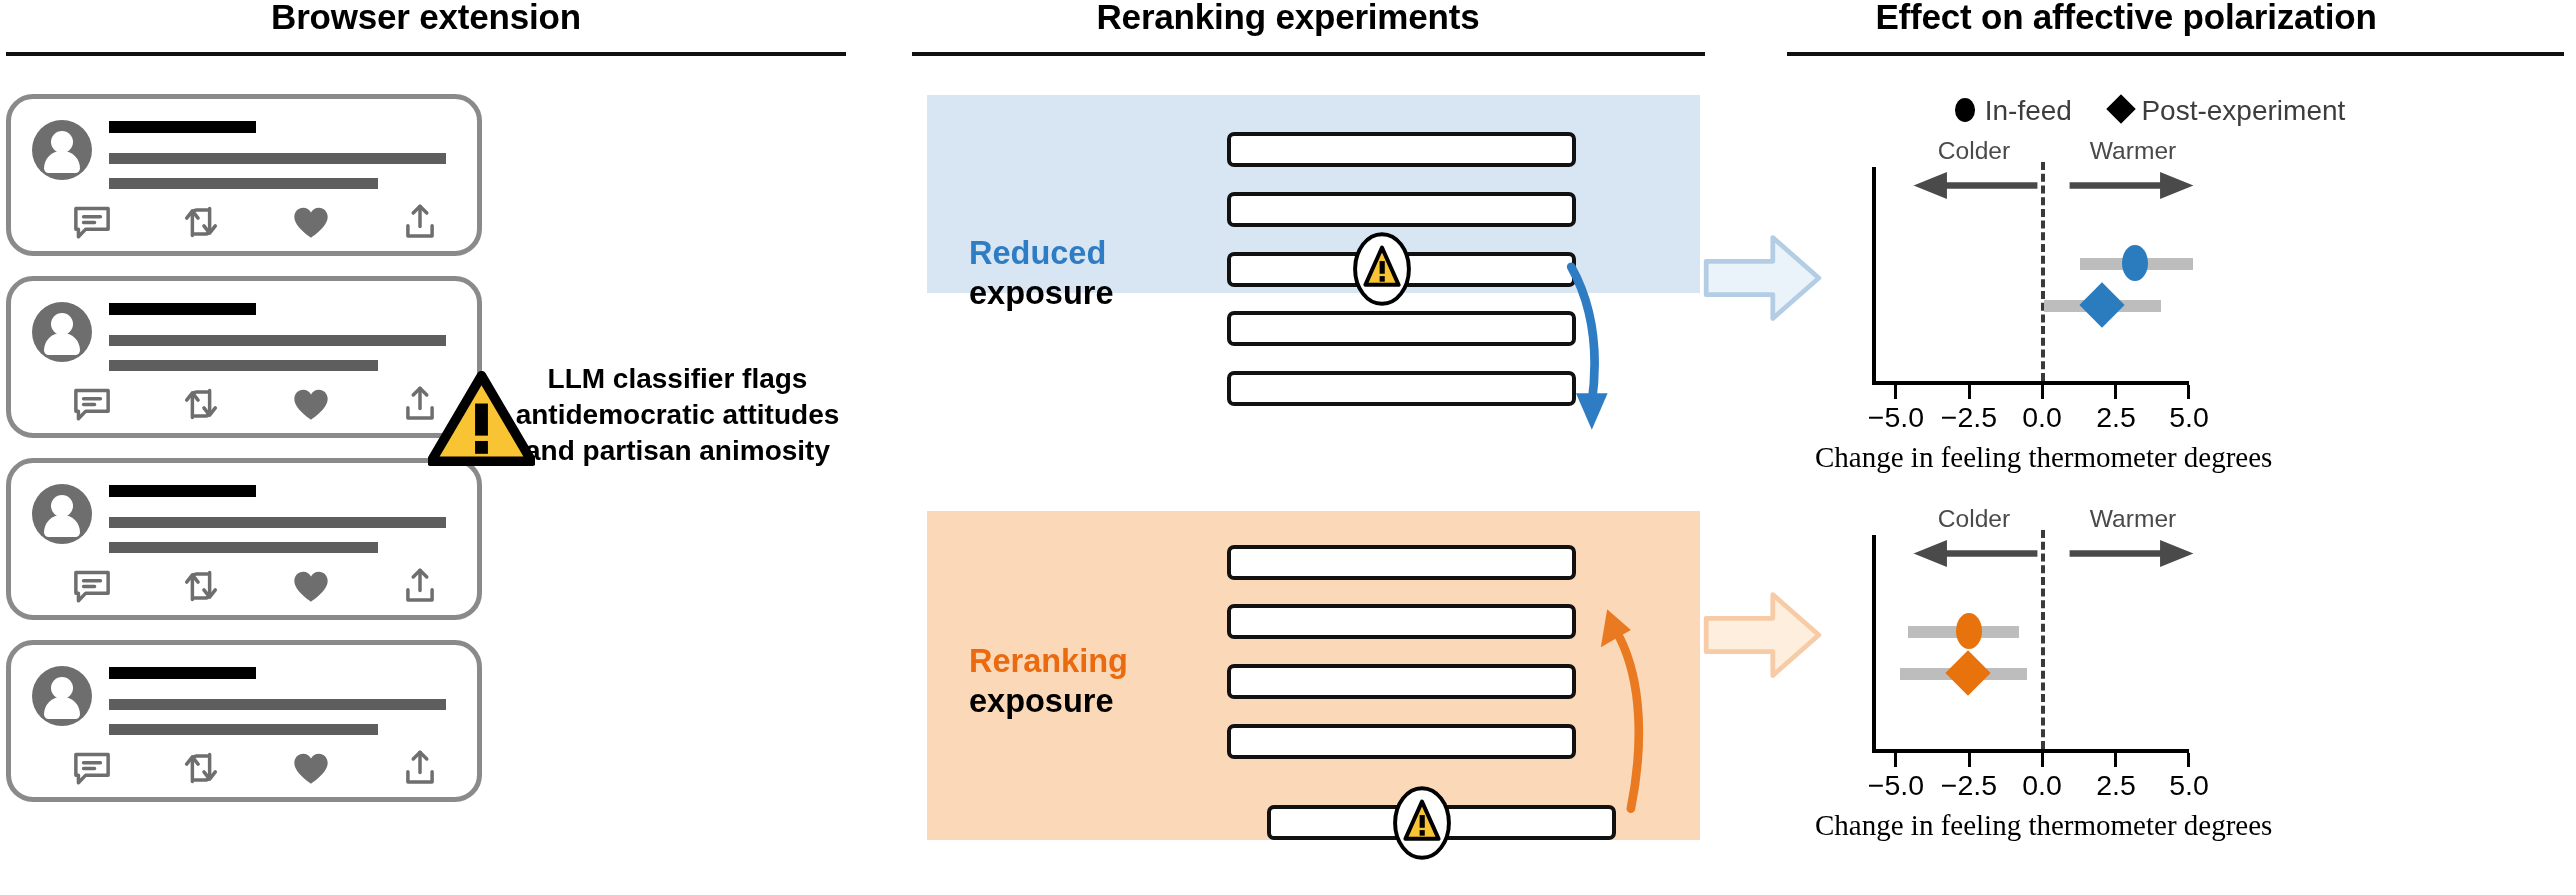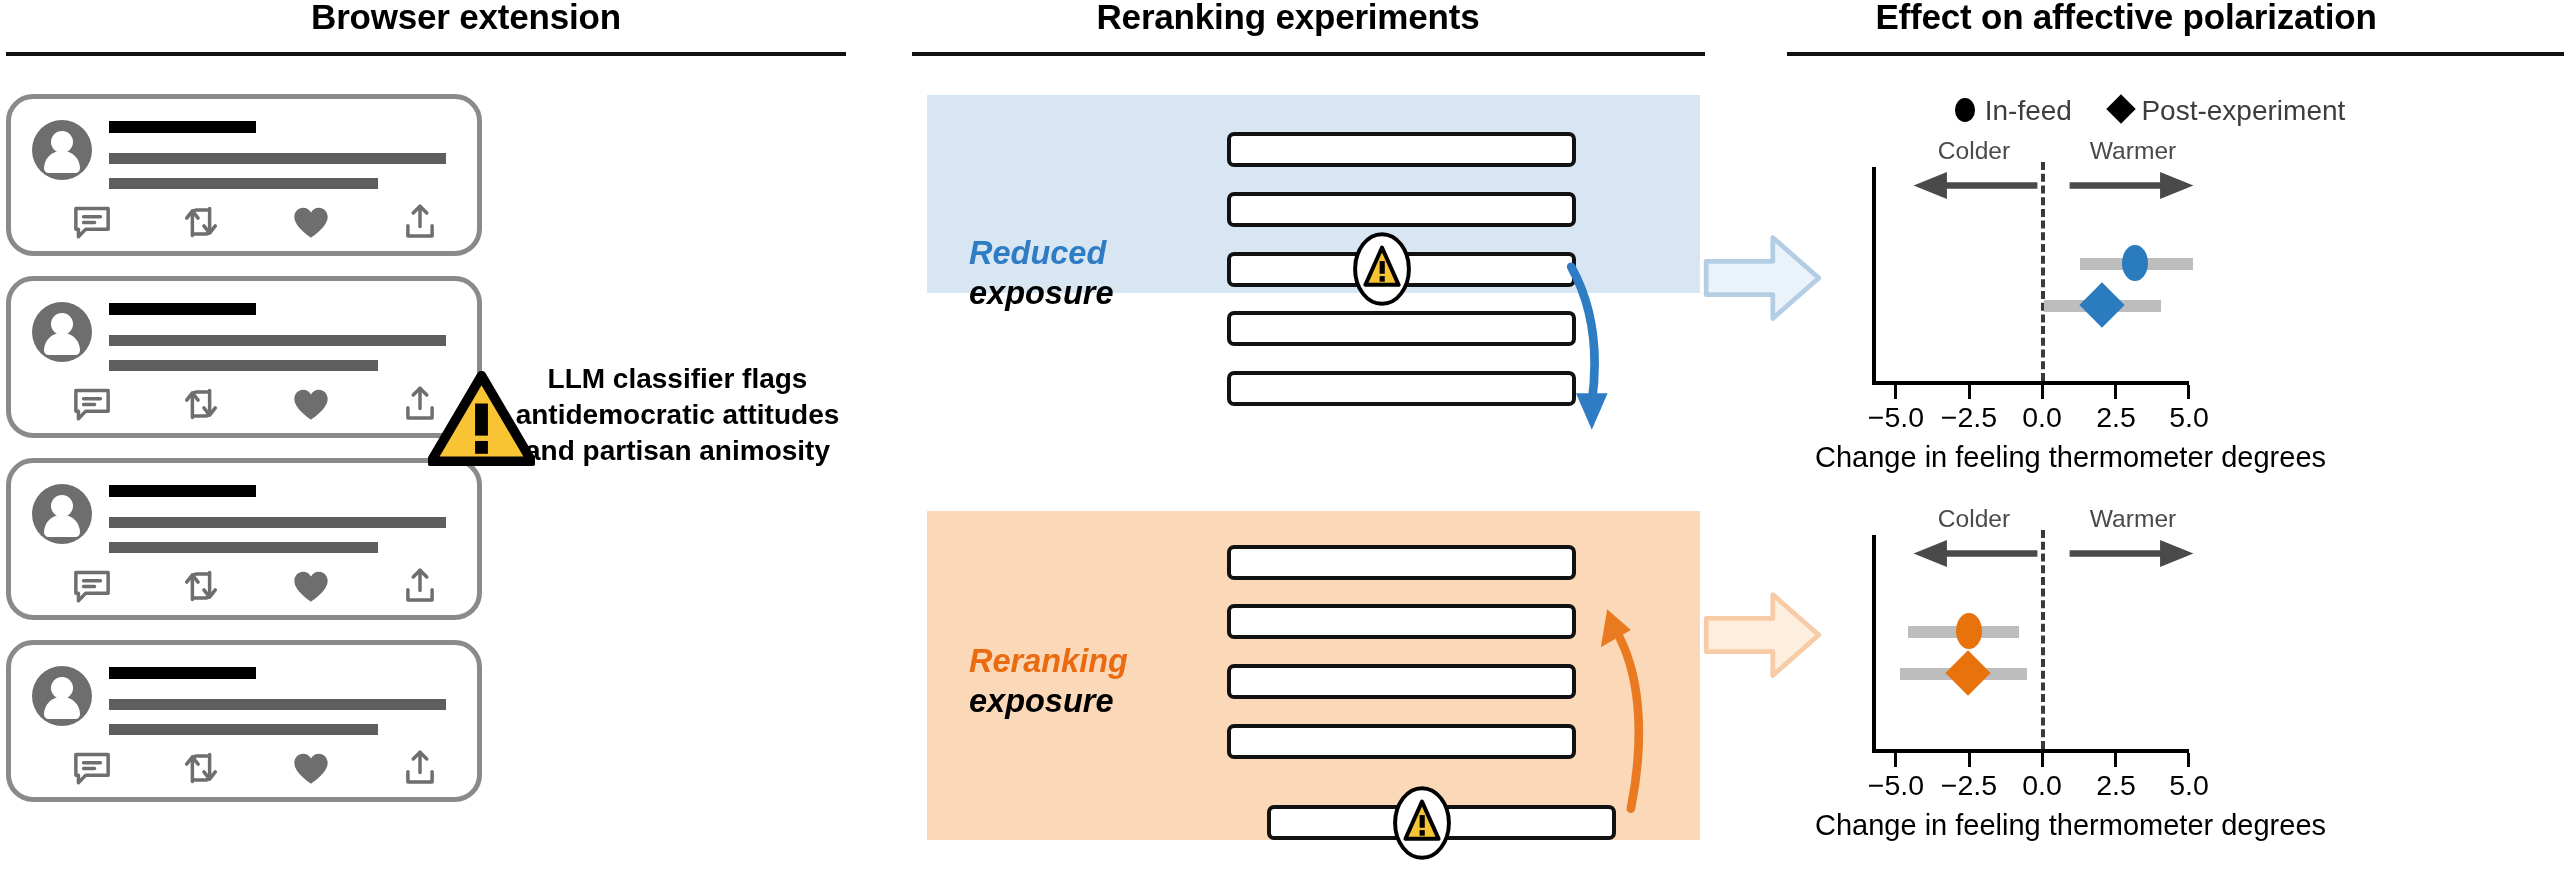--- a/index.html
+++ b/index.html
@@ -1,21 +1,21 @@
 <!DOCTYPE html>
 <html style="font-size:12.7px"><head>
 <meta charset="utf-8">
 <style>
   html,body{margin:0;padding:0;background:#fff;}
   body{width:2576px;height:896px;position:relative;
        font-family:"Liberation Sans","DejaVu Sans",sans-serif;
        -webkit-font-smoothing:antialiased;overflow:hidden;}
 
   .panel{position:absolute;top:0;height:896px;}
-  #panel-browser{left:0;width:852px;margin-left:40px;}
+  #panel-browser{left:0;width:852px;}
   #panel-rerank{left:852px;width:872px;}
   #panel-effect{left:1700px;width:852px;}
 
   .panel-title{position:absolute;top:-3.2px;width:100%;text-align:center;
     font-size:35px;font-weight:bold;color:#000;letter-spacing:-0.2px;}
   .panel-rule{position:absolute;top:52px;height:4px;background:#111;}
   #rule-1{left:6.3px;width:840px;}
   #rule-2{left:912px;width:793px;}
   #rule-3{left:1787px;width:777px;}
 
@@ -40,21 +40,21 @@
   .warn-tri{position:absolute;}
   .warn-tri svg{display:block;width:100%;height:100%;}
 
   .llm-caption{position:absolute;left:515px;top:361px;width:325px;text-align:center;
     font-size:28px;font-weight:bold;line-height:1.28;color:#000;}
 
   
   .exp-block{position:absolute;left:927px;width:773px;}
   #block-reduced{top:95px;height:198px;background:#d8e6f3;}
   #block-increased{top:511px;height:329px;background:#fbd9b8;}
-  .exp-label{position:absolute;font-size:32.5px;font-weight:bold;line-height:1.22;font-style:italic;}
+  .exp-label{position:absolute;font-size:32.5px;font-weight:bold;line-height:1.22;}
   .exp-label .l-top{display:block;}
   .exp-label .l-bot{display:block;color:#000;}
   #label-reduced{left:969px;top:234px;}
   #label-reduced .l-top{color:#2e7cc4;}
   #label-increased{left:969px;top:642px;}
   #label-increased .l-top{color:#ea6a10;}
 
   .feed-row{position:absolute;height:35px;background:#fff;border:4px solid #111;
     border-radius:7.1px;box-sizing:border-box;}
 
@@ -86,21 +86,21 @@
   .tick-lab{position:absolute;font-size:28.5px;color:#000;transform:translateX(-50%);
     white-space:nowrap;}
   .zero-line{position:absolute;width:0;border-left:4px dashed #3a3a3a;}
   .dir-lab{position:absolute;font-size:24.6px;color:#4a4a4a;transform:translateX(-50%);}
   .dir-arrow{position:absolute;}
   .dir-arrow svg{display:block;}
   .err-bar{position:absolute;height:12px;background:#bdbdbd;}
   .pt-circle{position:absolute;width:26px;height:36px;border-radius:50%;transform:translate(-50%,-50%);}
   .pt-diamond{position:absolute;width:32px;height:32px;transform:translate(-50%,-50%) rotate(45deg);}
   .x-title{position:absolute;width:100%;text-align:center;font-size:29px;color:#000;
-    white-space:nowrap;}
+    white-space:nowrap;font-family:Liberation Serif, serif;}
 </style>
 </head>
 <body>
 
 <div class="panel" id="panel-browser">
   <div class="panel-title">Browser extension</div>
 </div>
 <div class="panel-rule" id="rule-1"></div>
 
 <div id="post-cards">

